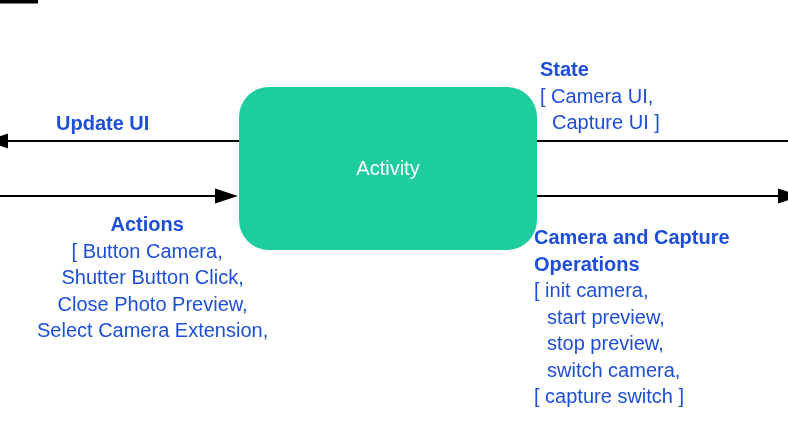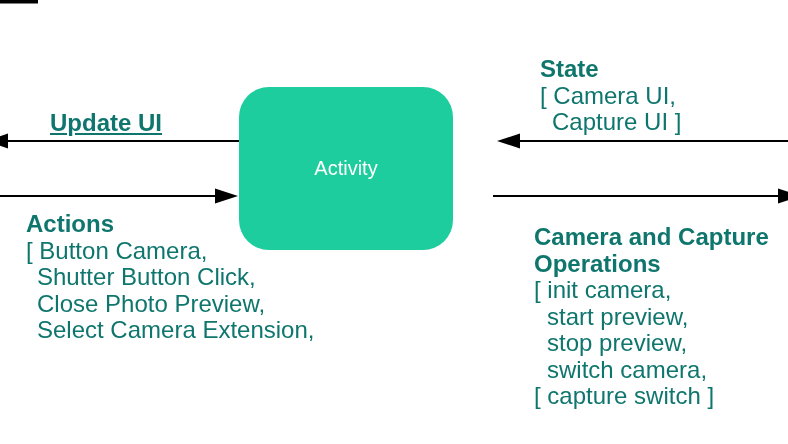--- a/index.html
+++ b/index.html
@@ -19,42 +19,42 @@
   }
   .arrows {
     position: absolute;
     left: 0; top: 0;
     width: 788px; height: 444px;
     display: block;
   }
   .activity-box {
     position: absolute;
     left: 239px; top: 87px;
-    width: 214px; height: 163px;
+    width: 298px; height: 163px;
     background: #1ecd9d;
     border-radius: 30px;
     display: flex;
     align-items: center;
     justify-content: center;
   }
   .activity-box span {
     color: #ffffff;
     font-size: 20px;
     font-weight: 400;
   }
   .txt {
     position: absolute;
-    color: #0f766e;
-    font-size: 24px;
+    color: #1d4ed8;
+    font-size: 20px;
     line-height: 26.5px;
     white-space: nowrap;
   }
   .bold { font-weight: 700; }
-  .update-ui { left: 50px; top: 110px; text-decoration: underline; }
-  .actions-block { left: 26px; top: 211px; }
+  .update-ui { left: 56px; top: 110px; }
+  .actions-block { left: 26px; top: 211px; text-align: center; }
   .state-block { left: 540px; top: 56px; }
   .ops-block { left: 534px; top: 212px; margin-top: 12px; }
   .ind-11 { padding-left: 11px; }
   .ind-12 { padding-left: 12px; text-align: right; }
   .ind-13 { padding-left: 13px; }
 </style>
 </head>
 <body>
 
 <div class="canvas">

